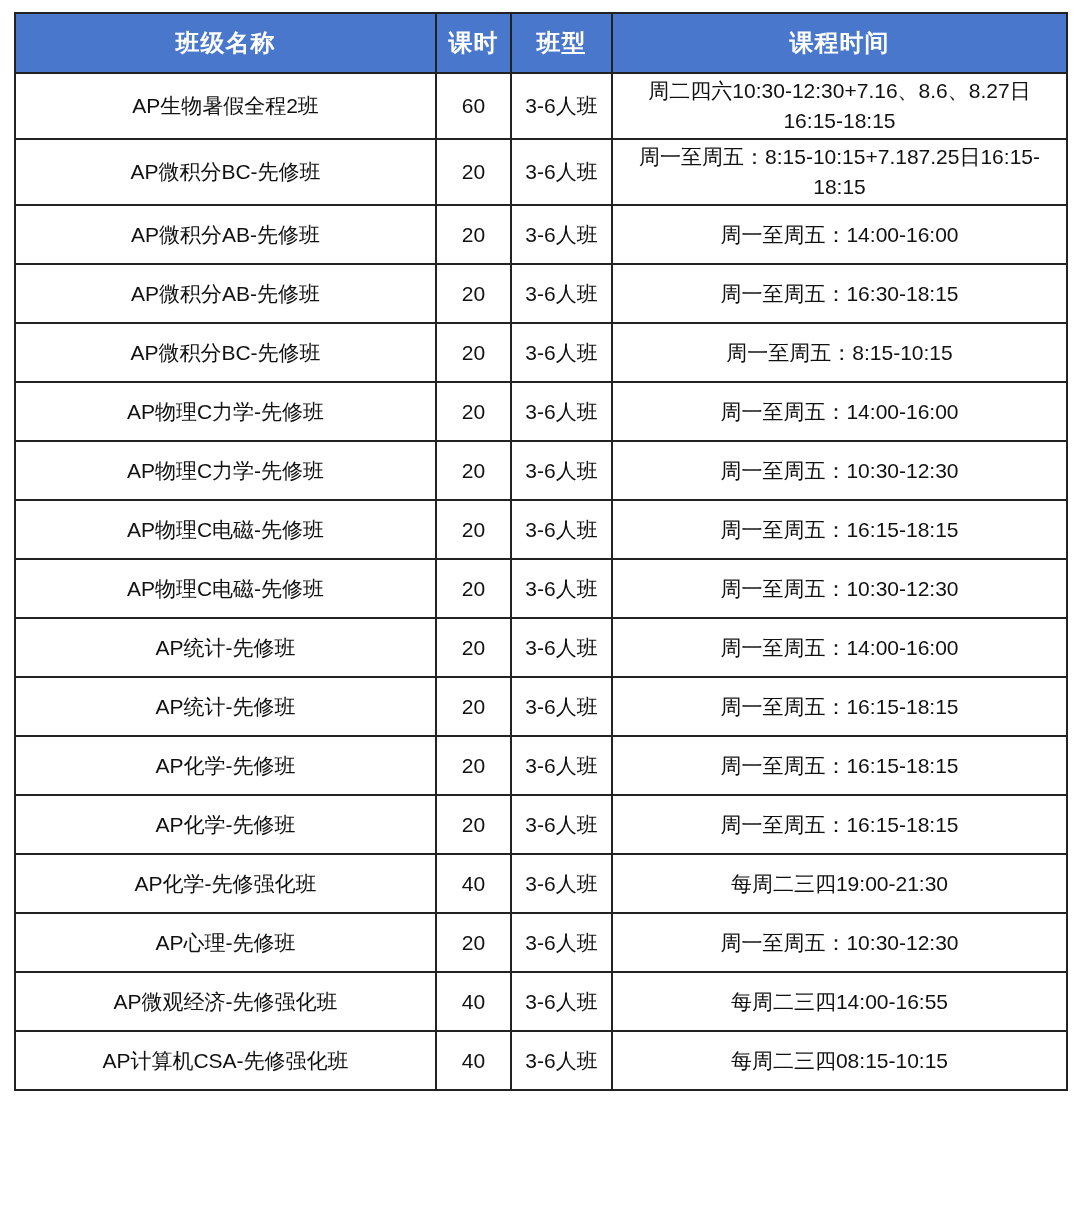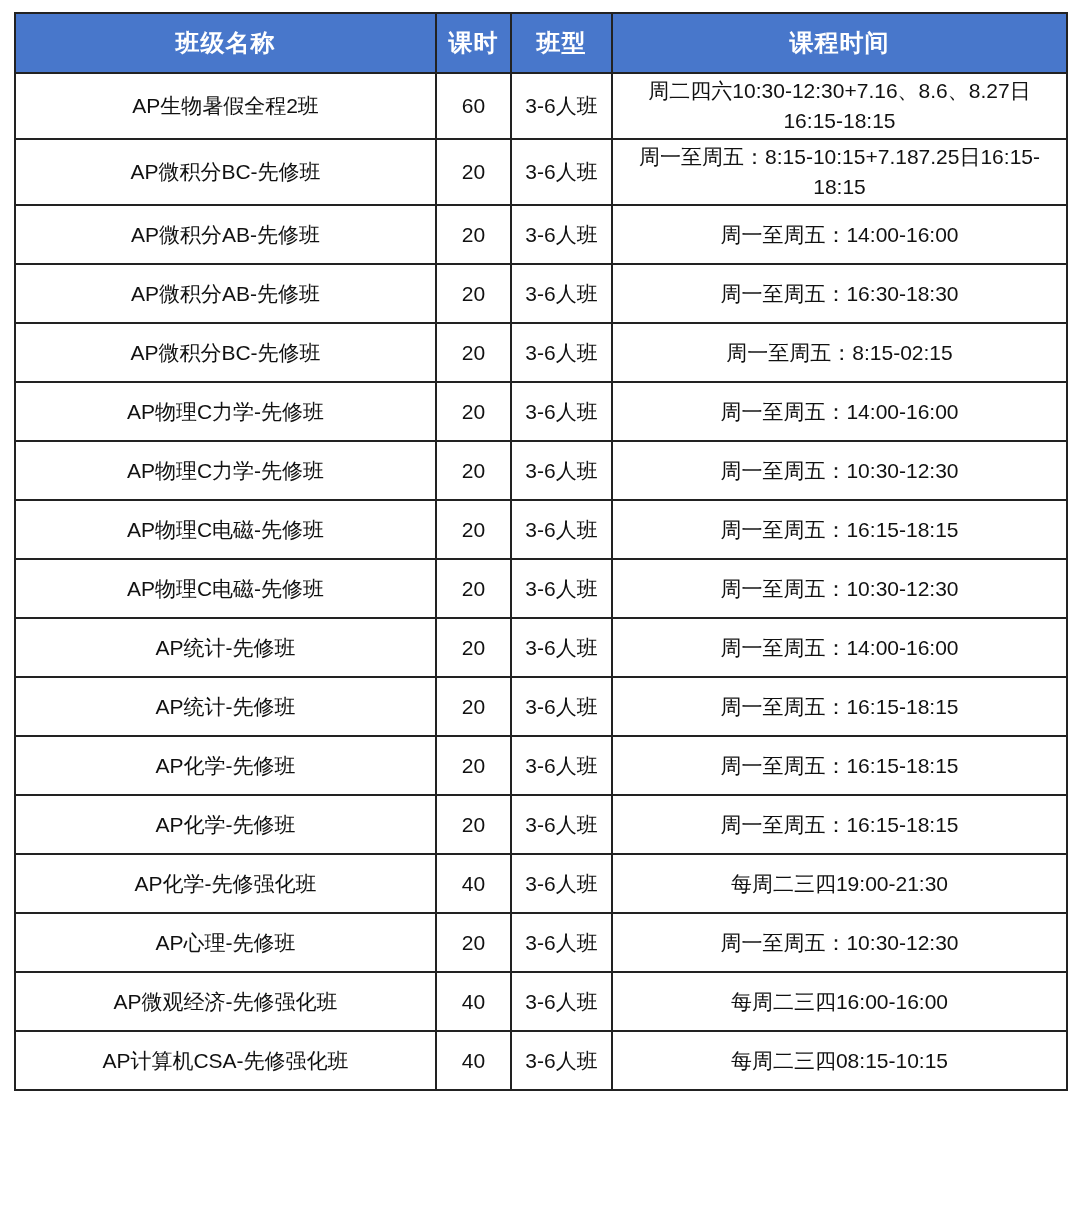--- a/index.html
+++ b/index.html
@@ -89,27 +89,27 @@
         <tr>
           <td class="c-name">AP微积分AB-先修班</td>
           <td class="c-hours">20</td>
           <td class="c-type">3-6人班</td>
           <td class="c-time">周一至周五：14:00-16:00</td>
         </tr>
         <tr>
           <td class="c-name">AP微积分AB-先修班</td>
           <td class="c-hours">20</td>
           <td class="c-type">3-6人班</td>
-          <td class="c-time">周一至周五：16:30-18:30</td>
+          <td class="c-time">周一至周五：16:30-18:15</td>
         </tr>
         <tr>
           <td class="c-name">AP微积分BC-先修班</td>
           <td class="c-hours">20</td>
           <td class="c-type">3-6人班</td>
-          <td class="c-time">周一至周五：8:15-02:15</td>
+          <td class="c-time">周一至周五：8:15-10:15</td>
         </tr>
         <tr>
           <td class="c-name">AP物理C力学-先修班</td>
           <td class="c-hours">20</td>
           <td class="c-type">3-6人班</td>
           <td class="c-time">周一至周五：14:00-16:00</td>
         </tr>
         <tr>
           <td class="c-name">AP物理C力学-先修班</td>
           <td class="c-hours">20</td>
@@ -161,21 +161,21 @@
         <tr>
           <td class="c-name">AP心理-先修班</td>
           <td class="c-hours">20</td>
           <td class="c-type">3-6人班</td>
           <td class="c-time">周一至周五：10:30-12:30</td>
         </tr>
         <tr>
           <td class="c-name">AP微观经济-先修强化班</td>
           <td class="c-hours">40</td>
           <td class="c-type">3-6人班</td>
-          <td class="c-time">每周二三四16:00-16:00</td>
+          <td class="c-time">每周二三四14:00-16:55</td>
         </tr>
         <tr>
           <td class="c-name">AP计算机CSA-先修强化班</td>
           <td class="c-hours">40</td>
           <td class="c-type">3-6人班</td>
           <td class="c-time">每周二三四08:15-10:15</td>
         </tr>
       </tbody>
   </table>
 </div>

